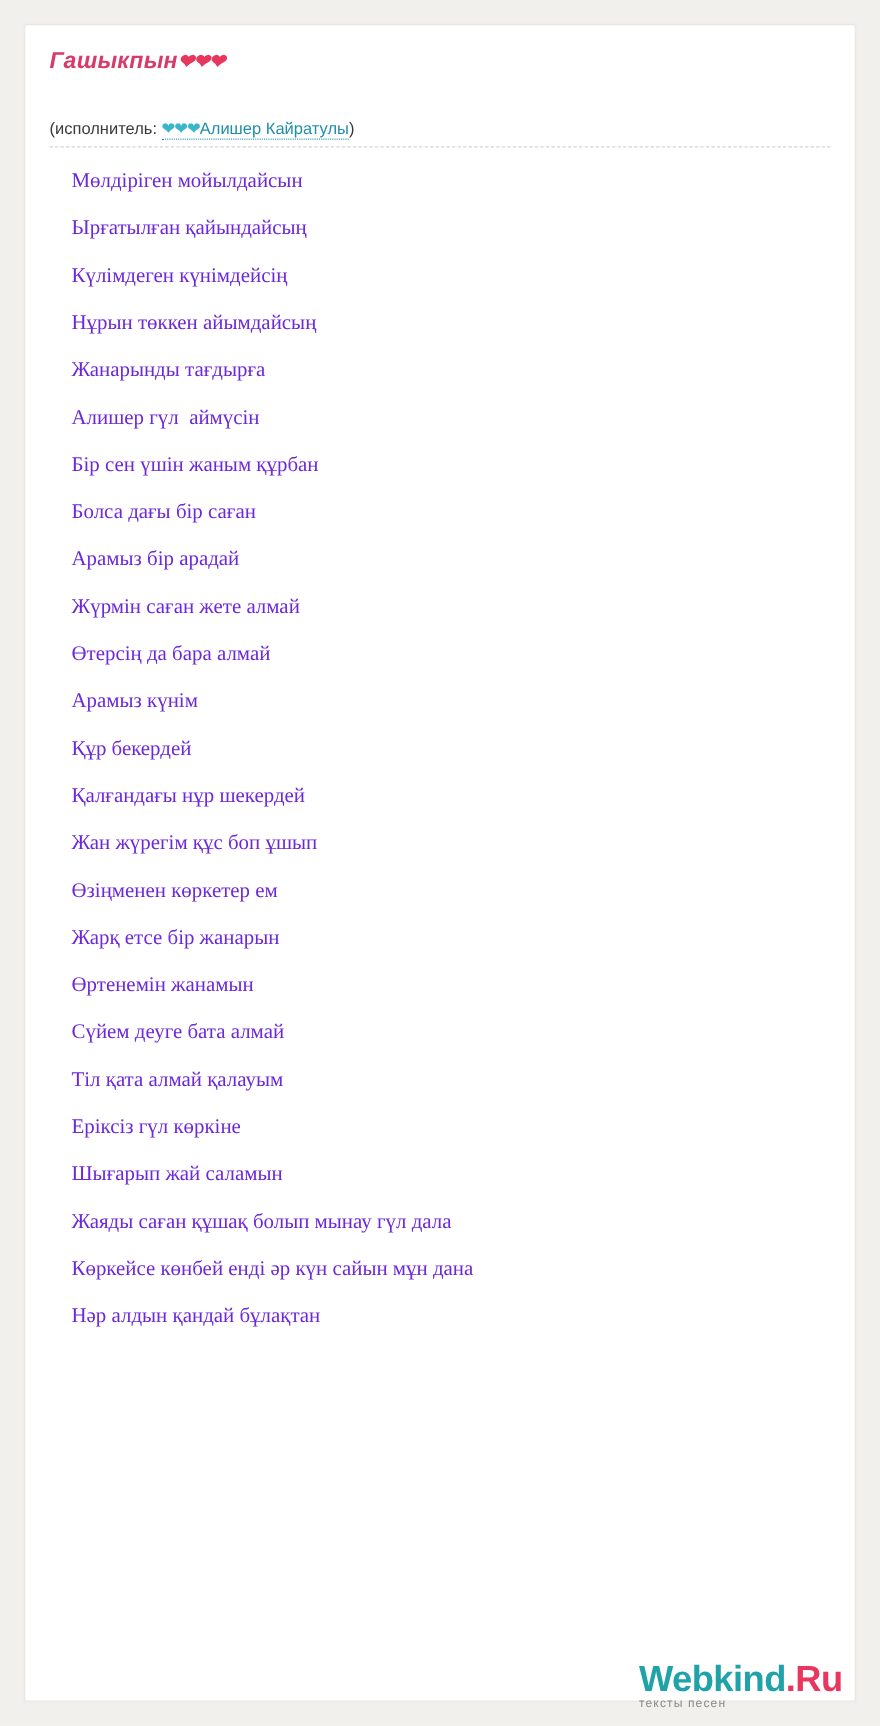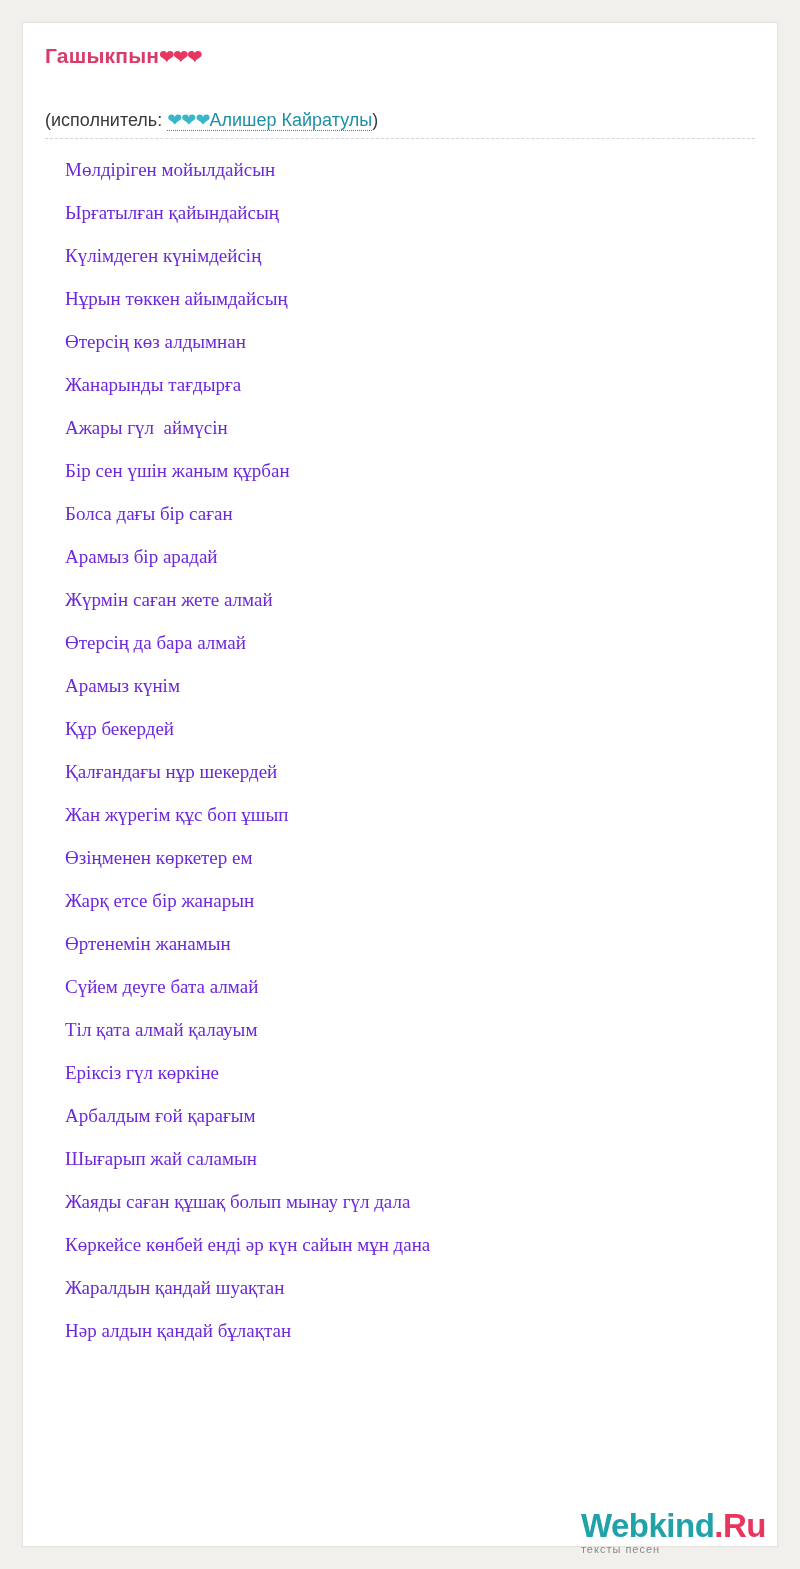--- a/index.html
+++ b/index.html
@@ -34,29 +34,30 @@
     padding: 20px 22px 0 22px;
   }
   .song-title {
     font-family: "Liberation Sans", sans-serif;
     font-size: 21px;
     font-weight: bold;
     color: #d83b6a;
     line-height: 1.2;
     margin: 0 0 4px 0;
     letter-spacing: 0.2px;
+    font-style: italic;
   }
   .song-title .hearts {
     color: #e8365f;
     font-size: 18px;
     letter-spacing: -1px;
   }
   .performer-line {
     font-family: "Liberation Sans", sans-serif;
-    font-size: 18px;
+    font-size: 15px;
     color: #3a3a3a;
     border-bottom: 1px dashed #cfd6da;
     padding-bottom: 7px;
     margin-bottom: 8px;
     white-space: nowrap;
     margin-top: 40px;
   }
   .performer-link {
     color: #1f8fa8;
     text-decoration: none;
@@ -110,43 +111,40 @@
 
       <h1 class="song-title"><span>Гашыкпын</span><span class="hearts">❤❤❤</span></h1>
 
       <div class="performer-line"><span>(исполнитель:</span> <a class="performer-link" href="#"><span class="hearts">❤❤❤</span><span>Алишер Кайратулы</span></a><span>)</span></div>
 
       <div class="lyrics">
         <div class="lyric-line">Мөлдіріген мойылдайсын</div>
         <div class="lyric-line">Ырғатылған қайындайсың</div>
         <div class="lyric-line">Күлімдеген күнімдейсің</div>
         <div class="lyric-line">Нұрын төккен айымдайсың</div>
-        <div class="lyric-line">Өтерсің көз алдымнан</div>
         <div class="lyric-line">Жанарынды тағдырға</div>
-        <div class="lyric-line">Ажары гүл  аймүсін</div>
+        <div class="lyric-line">Алишер гүл  аймүсін</div>
         <div class="lyric-line">Бір сен үшін жаным құрбан</div>
         <div class="lyric-line">Болса дағы бір саған</div>
         <div class="lyric-line">Арамыз бір арадай</div>
         <div class="lyric-line">Жүрмін саған жете алмай</div>
         <div class="lyric-line">Өтерсің да бара алмай</div>
         <div class="lyric-line">Арамыз күнім</div>
         <div class="lyric-line">Құр бекердей</div>
         <div class="lyric-line">Қалғандағы нұр шекердей</div>
         <div class="lyric-line">Жан жүрегім құс боп ұшып</div>
         <div class="lyric-line">Өзіңменен көркетер ем</div>
         <div class="lyric-line">Жарқ етсе бір жанарын</div>
         <div class="lyric-line">Өртенемін жанамын</div>
         <div class="lyric-line">Сүйем деуге бата алмай</div>
         <div class="lyric-line">Тіл қата алмай қалауым</div>
         <div class="lyric-line">Еріксіз гүл көркіне</div>
-        <div class="lyric-line">Арбалдым ғой қарағым</div>
         <div class="lyric-line">Шығарып жай саламын</div>
         <div class="lyric-line">Жаяды саған құшақ болып мынау гүл дала</div>
         <div class="lyric-line">Көркейсе көнбей енді әр күн сайын мұн дана</div>
-        <div class="lyric-line">Жаралдын қандай шуақтан</div>
         <div class="lyric-line">Нәр алдын қандай бұлақтан</div>
       </div>
 
     </div>
   </div>
 
   <div class="logo">
     <div class="logo-main"><span>Webkind</span><span class="ru">.Ru</span></div>
     <div class="logo-sub">тексты песен</div>
   </div>

